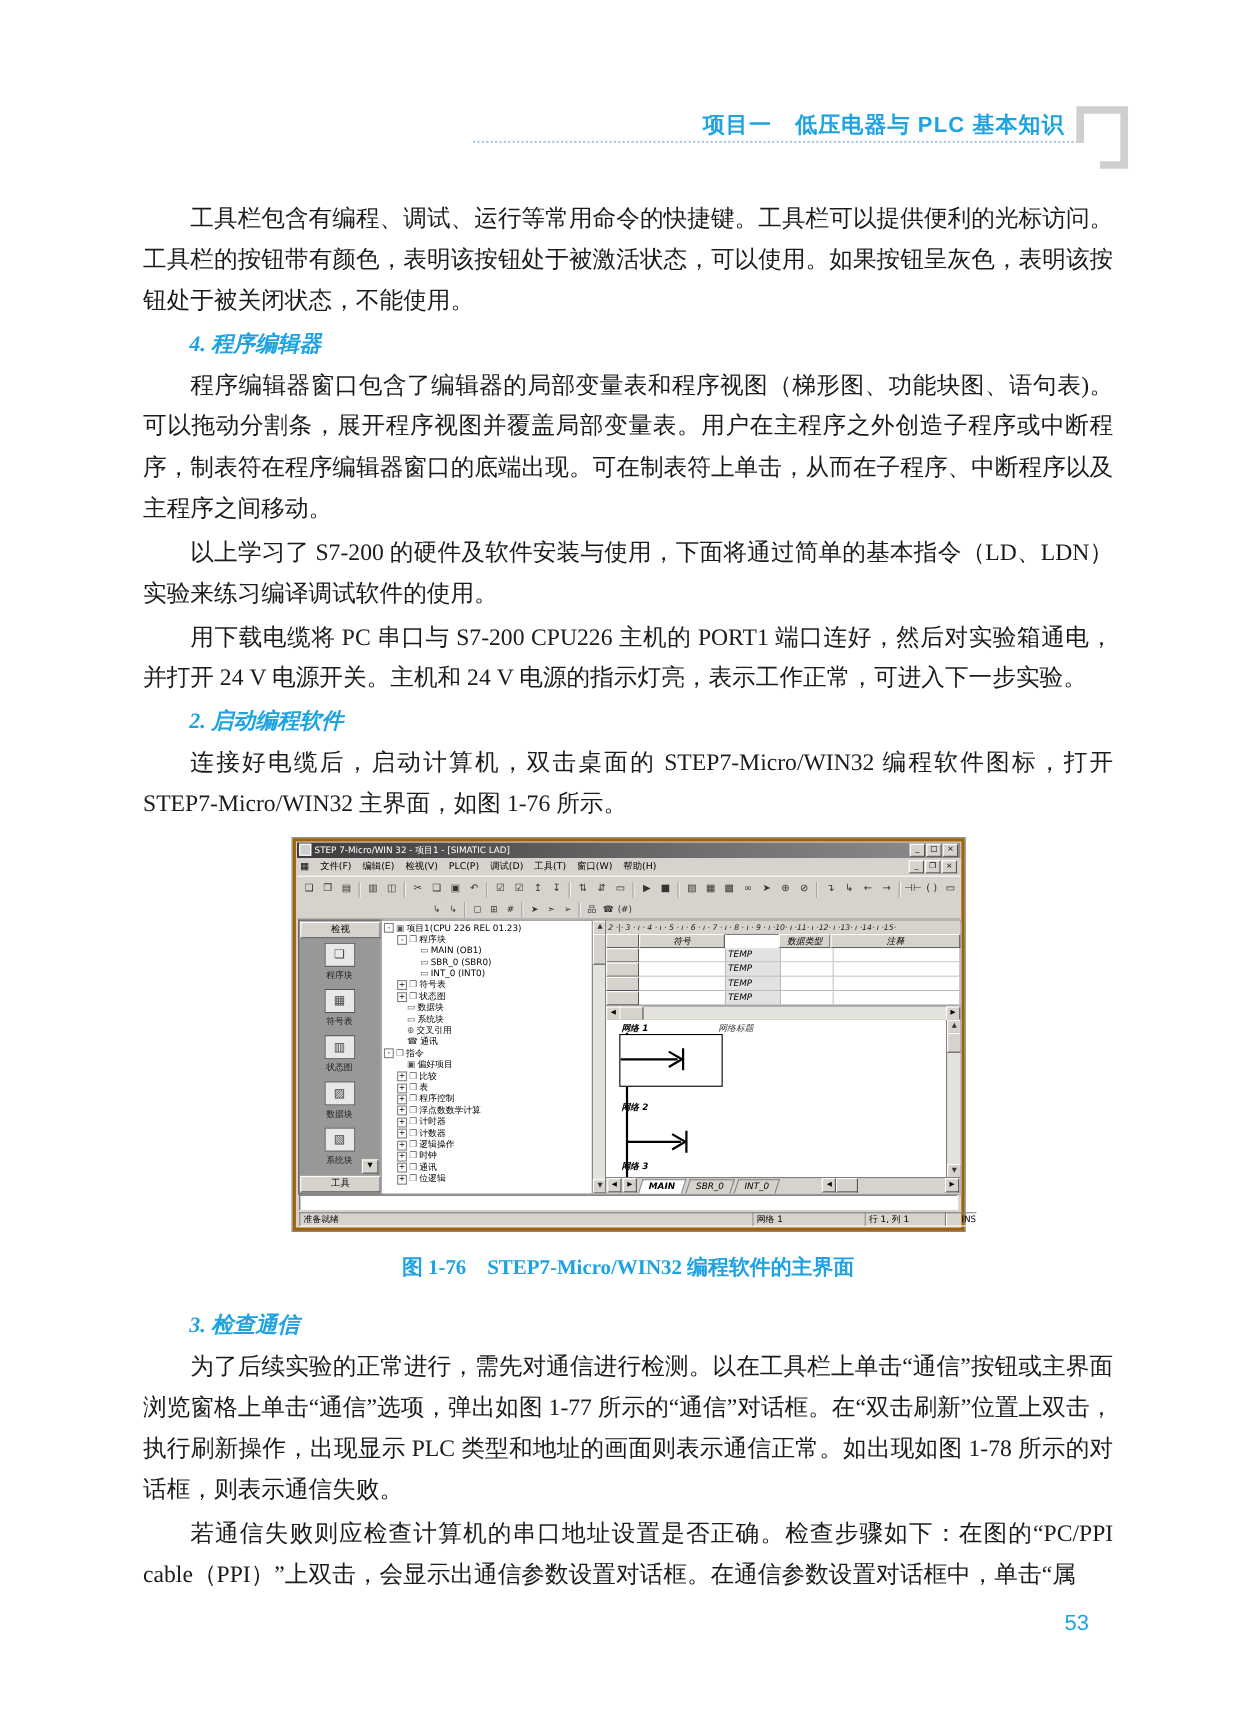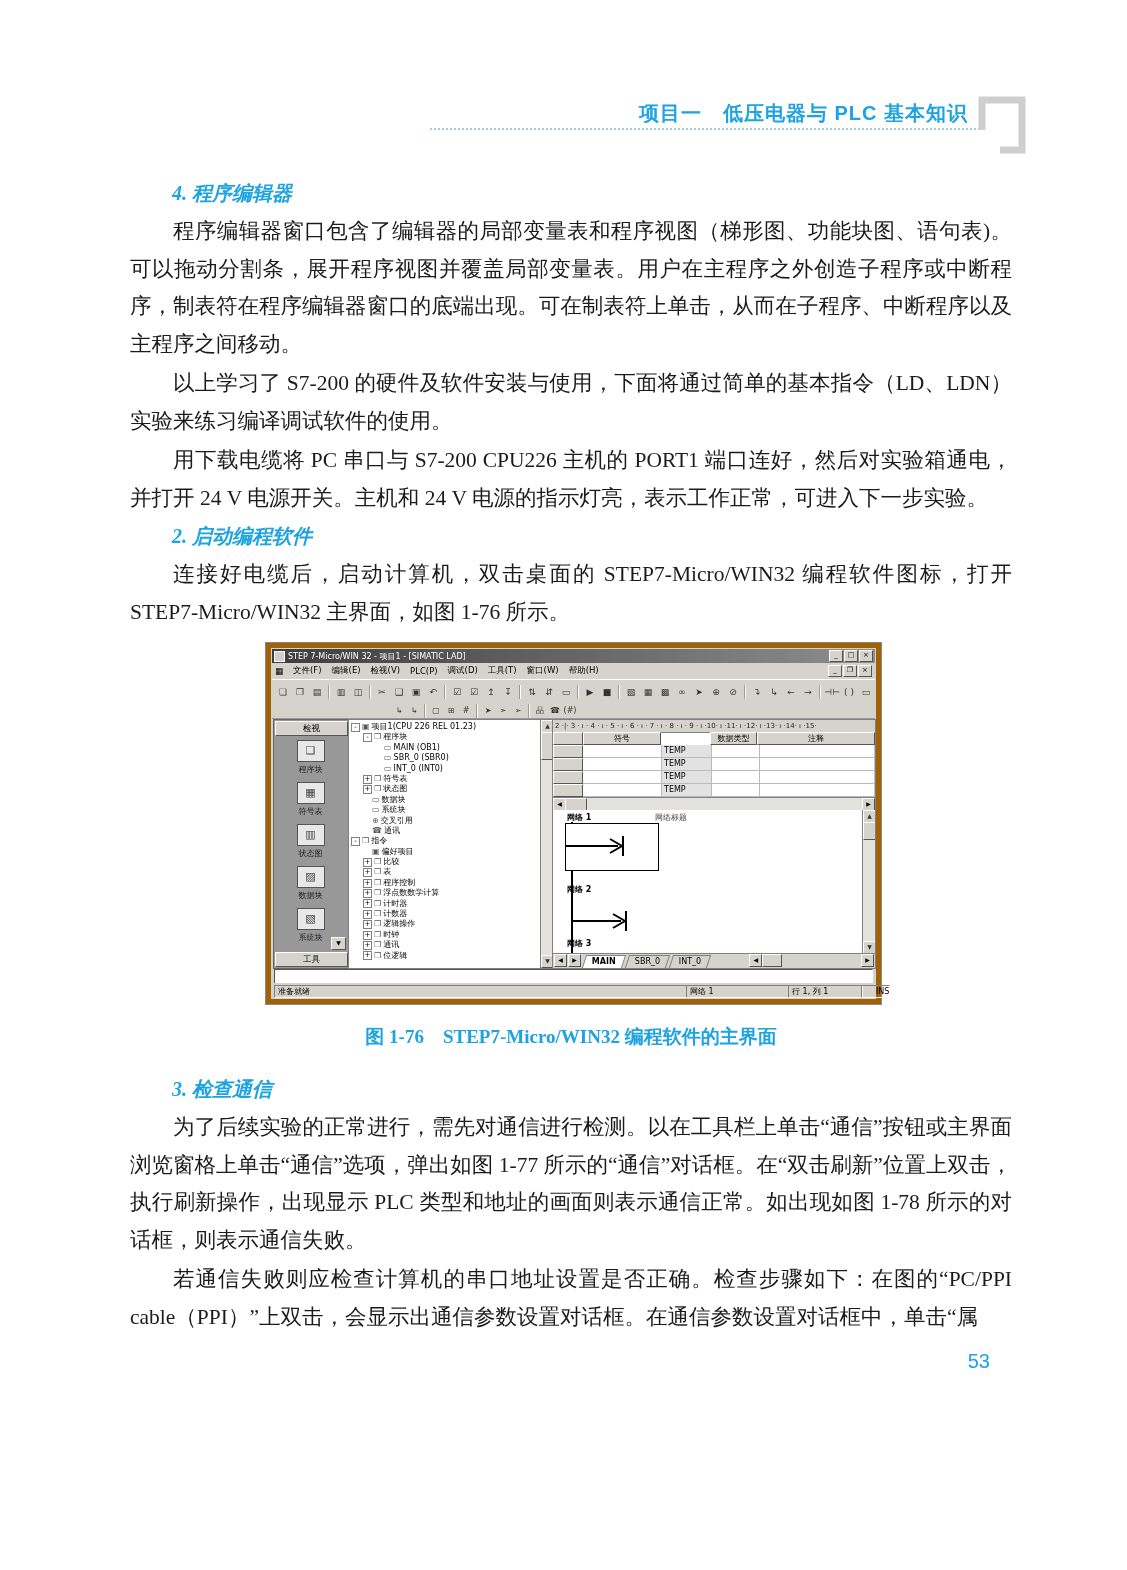--- a/index.html
+++ b/index.html
@@ -15,21 +15,21 @@
   
   .body{font-size:21.5px;line-height:37.5px;text-align:justify;text-indent:2em;margin:0 0 2px 0;}
   .sub{font-size:20px;color:#1da3e2;margin:6px 0 6px 42px;font-style:italic;font-weight:bold;}
   .h2x{font-size:25px;color:#1da3e2;font-weight:bold;margin:16px 0 14px 42px;
        font-family:"Liberation Sans","DejaVu Sans",sans-serif;}
   .caption{font-size:19px;color:#1da3e2;font-weight:bold;text-align:center;margin:20px 0 26px 0;}
   .pagenum{font-size:20px;color:#1da3e2;text-align:right;padding-right:22px;margin-top:14px;
        font-family:"Liberation Sans","DejaVu Sans",sans-serif;}
   
   .app{position:relative;width:605px;height:351px;margin:12px 0 0 136px;background:#d6d3cc;
-       border:5px solid #a16207;outline:1px solid #888;
+       border:3px solid #a16207;outline:1px solid #888;
        font-family:"DejaVu Sans","Liberation Sans",sans-serif;font-size:8.5px;color:#000;}
   .titlebar{position:absolute;left:1px;top:1px;right:1px;height:14px;
        background:linear-gradient(90deg,#3d3d3d,#8e8e8e);color:#fff;display:flex;align-items:center;
        padding:0 2px;font-size:8px;white-space:nowrap;}
   .appicon{width:9px;height:9px;background:#cfcfcf;border:1px solid #fff;margin-right:3px;flex:none;}
   .winbtns{margin-left:auto;display:flex;gap:1px;}
   .wbtn{width:12px;height:10px;background:#d6d3cc;border:1px solid;border-color:#fff #555 #555 #fff;
        font-size:7px;line-height:9px;text-align:center;color:#000;}
   .menubar{position:absolute;left:1px;top:16px;right:1px;height:14px;background:#d6d3cc;
        display:flex;align-items:center;gap:10px;padding:0 3px;white-space:nowrap;}
@@ -59,21 +59,21 @@
   .trow{height:10.4px;line-height:10.4px;white-space:nowrap;font-size:8px;display:flex;align-items:center;}
   .exp{width:7px;height:7px;flex:none;border:1px solid #808080;background:#fff;font-size:7px;
        line-height:6px;text-align:center;margin-right:2px;color:#000;}
   .ticon{flex:none;font-size:8px;margin-right:2px;color:#555;}
   .tlabel{font-size:8px;}
   .vscroll{position:absolute;right:0;top:0;bottom:0;width:12px;background:#e4e2dc;border-left:1px solid #808080;}
   .sbtn{position:absolute;left:0;width:11px;height:11px;background:#d6d3cc;border:1px solid;
        border-color:#fff #555 #555 #fff;font-size:6px;text-align:center;line-height:10px;color:#333;}
   .thumb{position:absolute;left:0;width:11px;background:#d6d3cc;border:1px solid;border-color:#fff #555 #555 #fff;}
   
-  .rp{position:absolute;left:281px;top:71px;width:322px;height:248px;background:#fff;border:1px solid #808080;}
+  .rp{position:absolute;left:281px;top:71px;width:322px;height:248px;background:#fff;border:1px solid #808080;font-style:italic;}
   .ruler{position:absolute;left:0;top:0;right:0;height:12px;background:#d6d3cc;border-bottom:1px solid #808080;
        font-size:7px;line-height:12px;white-space:nowrap;overflow:hidden;color:#222;padding-left:2px;}
   .vtable{position:absolute;left:0;top:12px;right:0;}
   .vt-row{display:flex;height:13px;}
   .vt-h{background:#d6d3cc;border:1px solid;border-color:#fff #555 #555 #fff;font-size:8px;
        text-align:center;line-height:11px;overflow:hidden;}
   .vt-c{border-right:1px solid #bbb;border-bottom:1px solid #bbb;font-size:8px;line-height:12px;
        padding-left:2px;overflow:hidden;background:#fff;}
   .vt-c.gray{background:#e2e2e2;}
   .hscroll{position:absolute;left:0;right:0;top:77px;height:12px;background:#e4e2dc;
@@ -108,20 +108,21 @@
  <div class="content">
 
   <div class="pagehead">
     <span class="pagehead-title">项目一　低压电器与 PLC 基本知识</span>
     <div class="dotline"></div>
     <svg class="corner" width="52" height="62" viewBox="0 0 52 62">
       <path d="M4 36 V6 H44 V56 H22" fill="none" stroke="#cfcfcf" stroke-width="7"></path>
     </svg>
   </div>
 
+  <p class="body">工具栏包含有编程、调试、运行等常用命令的快捷键。工具栏可以提供便利的光标访问。工具栏的按钮带有颜色，表明该按钮处于被激活状态，可以使用。如果按钮呈灰色，表明该按钮处于被关闭状态，不能使用。</p>
   <div class="sub">4. 程序编辑器</div>
   <p class="body">程序编辑器窗口包含了编辑器的局部变量表和程序视图（梯形图、功能块图、语句表)。可以拖动分割条，展开程序视图并覆盖局部变量表。用户在主程序之外创造子程序或中断程序，制表符在程序编辑器窗口的底端出现。可在制表符上单击，从而在子程序、中断程序以及主程序之间移动。</p>
   <p class="body">以上学习了 S7-200 的硬件及软件安装与使用，下面将通过简单的基本指令（LD、LDN）实验来练习编译调试软件的使用。</p>
   <p class="body">用下载电缆将 PC 串口与 S7-200 CPU226 主机的 PORT1 端口连好，然后对实验箱通电，并打开 24 V 电源开关。主机和 24 V 电源的指示灯亮，表示工作正常，可进入下一步实验。</p>
   <div class="sub">2. 启动编程软件</div>
   <p class="body">连接好电缆后，启动计算机，双击桌面的 STEP7-Micro/WIN32 编程软件图标，打开 STEP7-Micro/WIN32 主界面，如图 1-76 所示。</p>
 
   <div class="app">
 
     <div class="titlebar">

